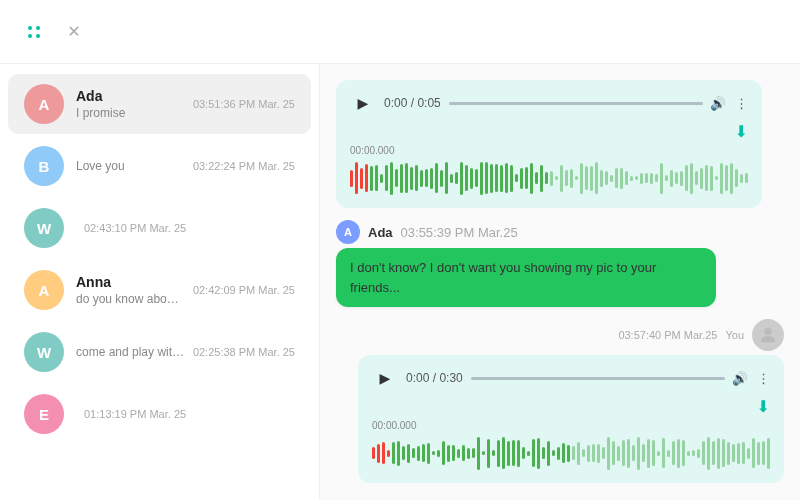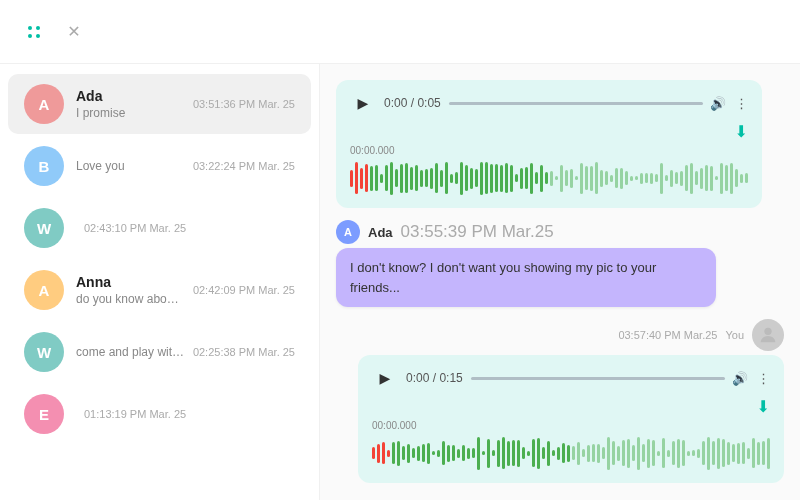--- a/index.html
+++ b/index.html
@@ -136,25 +136,25 @@
       font-size: 11px;
       font-weight: 600;
       color: #fff;
     }
     .msg-name {
       font-size: 13px;
       font-weight: 600;
       color: #333;
     }
     .msg-time-label {
-      font-size: 17px;
+      font-size: 13px;
       color: #aaa;
     }
     .msg-bubble {
-      background: #c4b5fd;
+      background: #22c55e;
       border-radius: 12px;
       padding: 10px 14px;
       max-width: 380px;
       box-shadow: 0 1px 3px rgba(0,0,0,0.07);
     }
     .msg-text {
       font-size: 13px;
       color: #333;
       line-height: 1.5;
     }
@@ -446,21 +446,21 @@
           <svg viewBox="0 0 24 24" fill="#bbb" xmlns="http://www.w3.org/2000/svg">
             <circle cx="12" cy="8" r="4"></circle>
             <path d="M4 20c0-4 3.6-7 8-7s8 3 8 7" fill="#bbb"></path>
           </svg>
         </div>
       </div>
       <div class="audio-player outgoing-audio">
         <div class="audio-controls">
           <div class="play-btn">▶</div>
           <span class="audio-time">
-            <span>0:00</span> / <span>0:15</span>
+            <span>0:00</span> / <span>0:30</span>
           </span>
           <div class="progress-bar-container">
             <div class="progress-bar-fill"></div>
           </div>
           <span class="volume-icon">🔊</span>
           <span class="more-icon">⋮</span>
         </div>
         <div class="download-icon-wrap">
           <span class="download-icon">⬇</span>
         </div>

